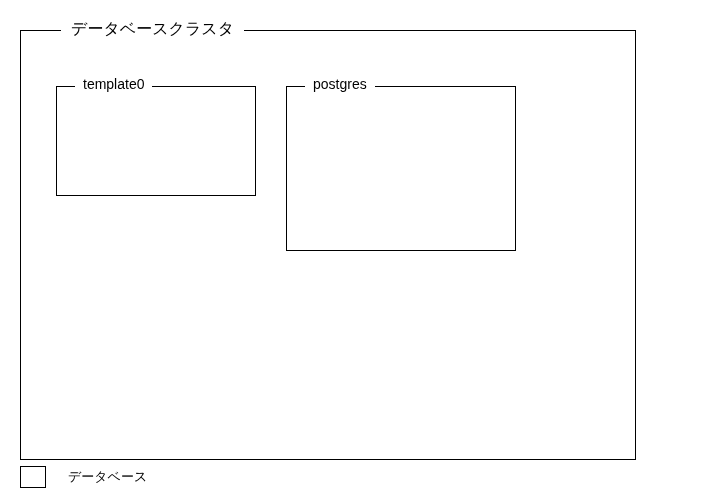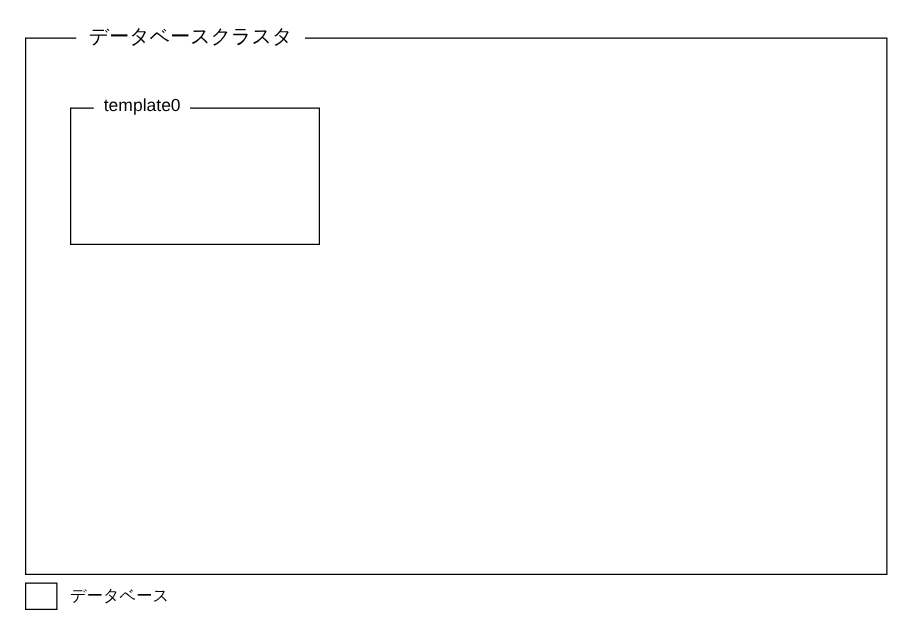--- a/index.html
+++ b/index.html
@@ -11,21 +11,21 @@
       font-family: sans-serif;
       background: #fff;
       width: 728px;
       height: 500px;
       padding: 20px;
       position: relative;
     }
     .cluster-frame {
       position: relative;
       border: 1.5px solid #000;
-      width: 690px;
+      width: 616px;
       height: 430px;
       margin-top: 10px;
     }
     .cluster-title {
       position: absolute;
       top: -12px;
       left: 40px;
       background: #fff;
       padding: 0 10px;
       font-size: 16px;
@@ -60,21 +60,21 @@
       left: 265px;
       width: 230px;
       height: 165px;
     }
     .legend {
       position: absolute;
       bottom: 12px;
       left: 20px;
       display: flex;
       align-items: center;
-      gap: 10px;
+      gap: 22px;
     }
     .legend-swatch {
       width: 26px;
       height: 22px;
       border: 1.5px solid #000;
     }
     .legend-label {
       font-size: 13px;
     }
   </style>
@@ -82,18 +82,21 @@
 <body>
 
 <div class="cluster-frame">
   <span class="cluster-title">データベースクラスタ</span>
 
   <div class="db-box box-template0">
     <span class="db-box-label">template0</span>
   </div>
 
 
+  <div class="db-box box-postgres">
+    <span class="db-box-label">postgres</span>
+  </div>
 </div>
 
 <div class="legend">
   <div class="legend-swatch"></div>
   <span class="legend-label">データベース</span>
 </div>
 
 </body></html>

